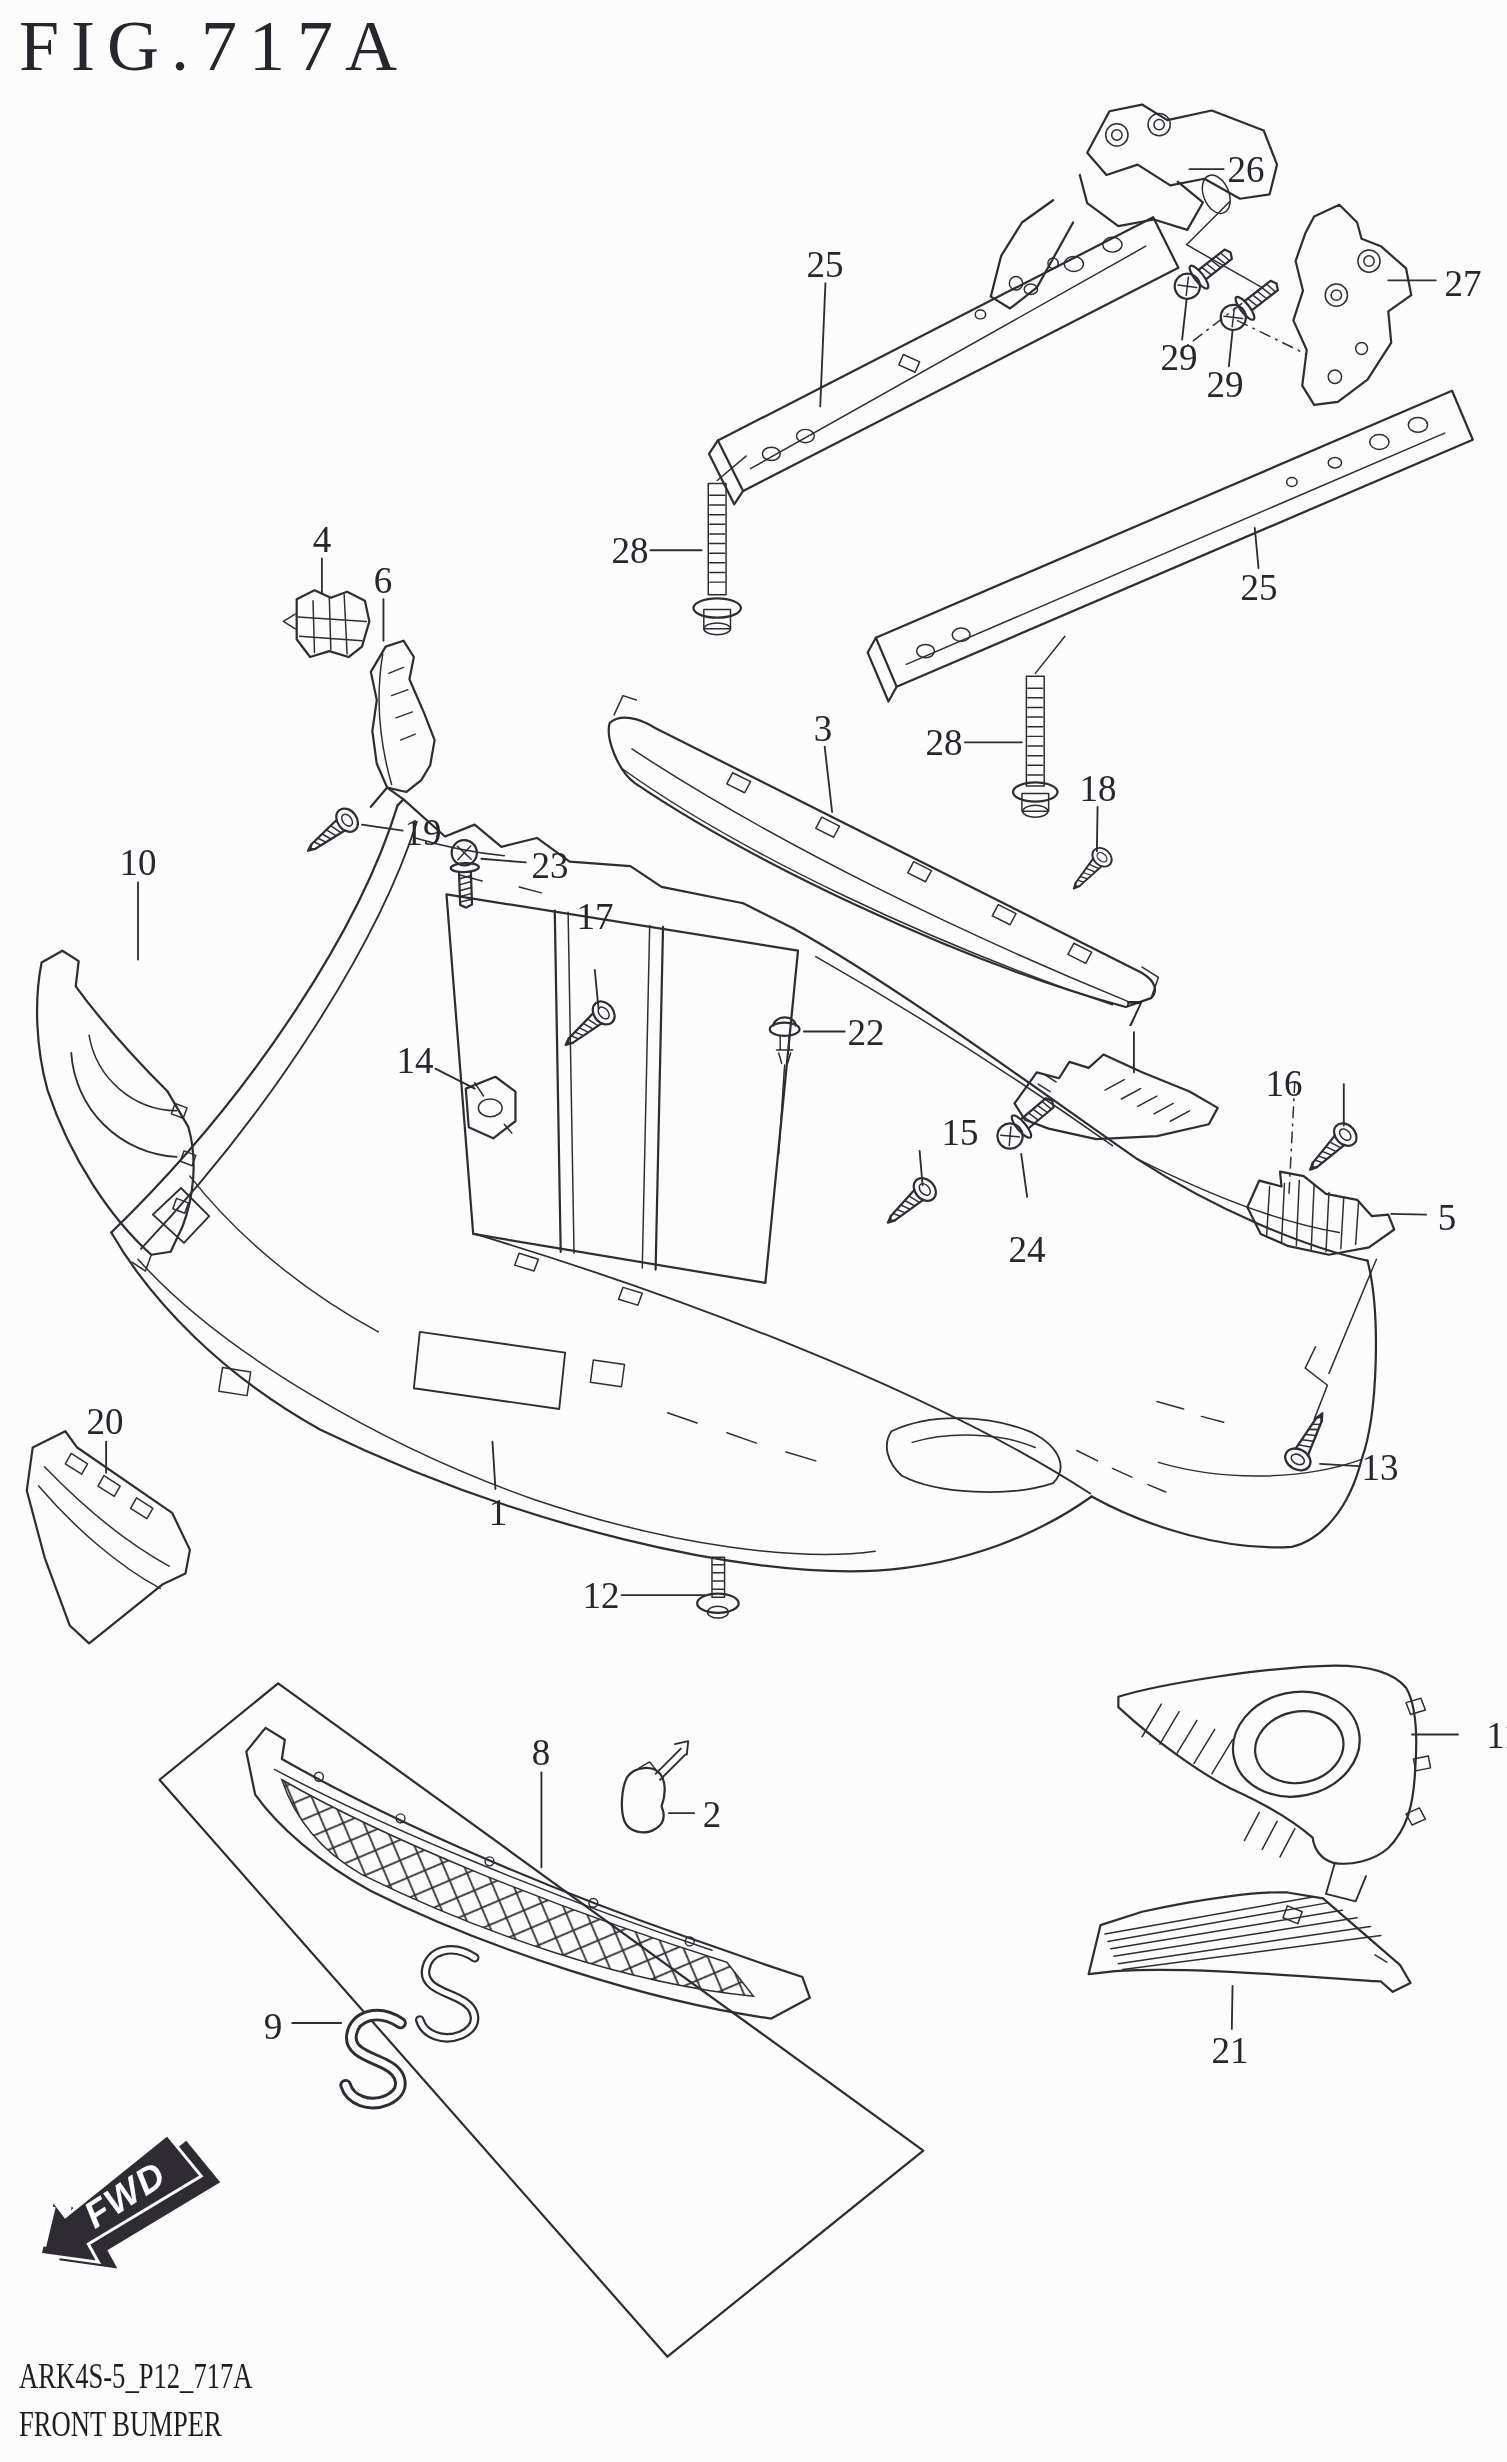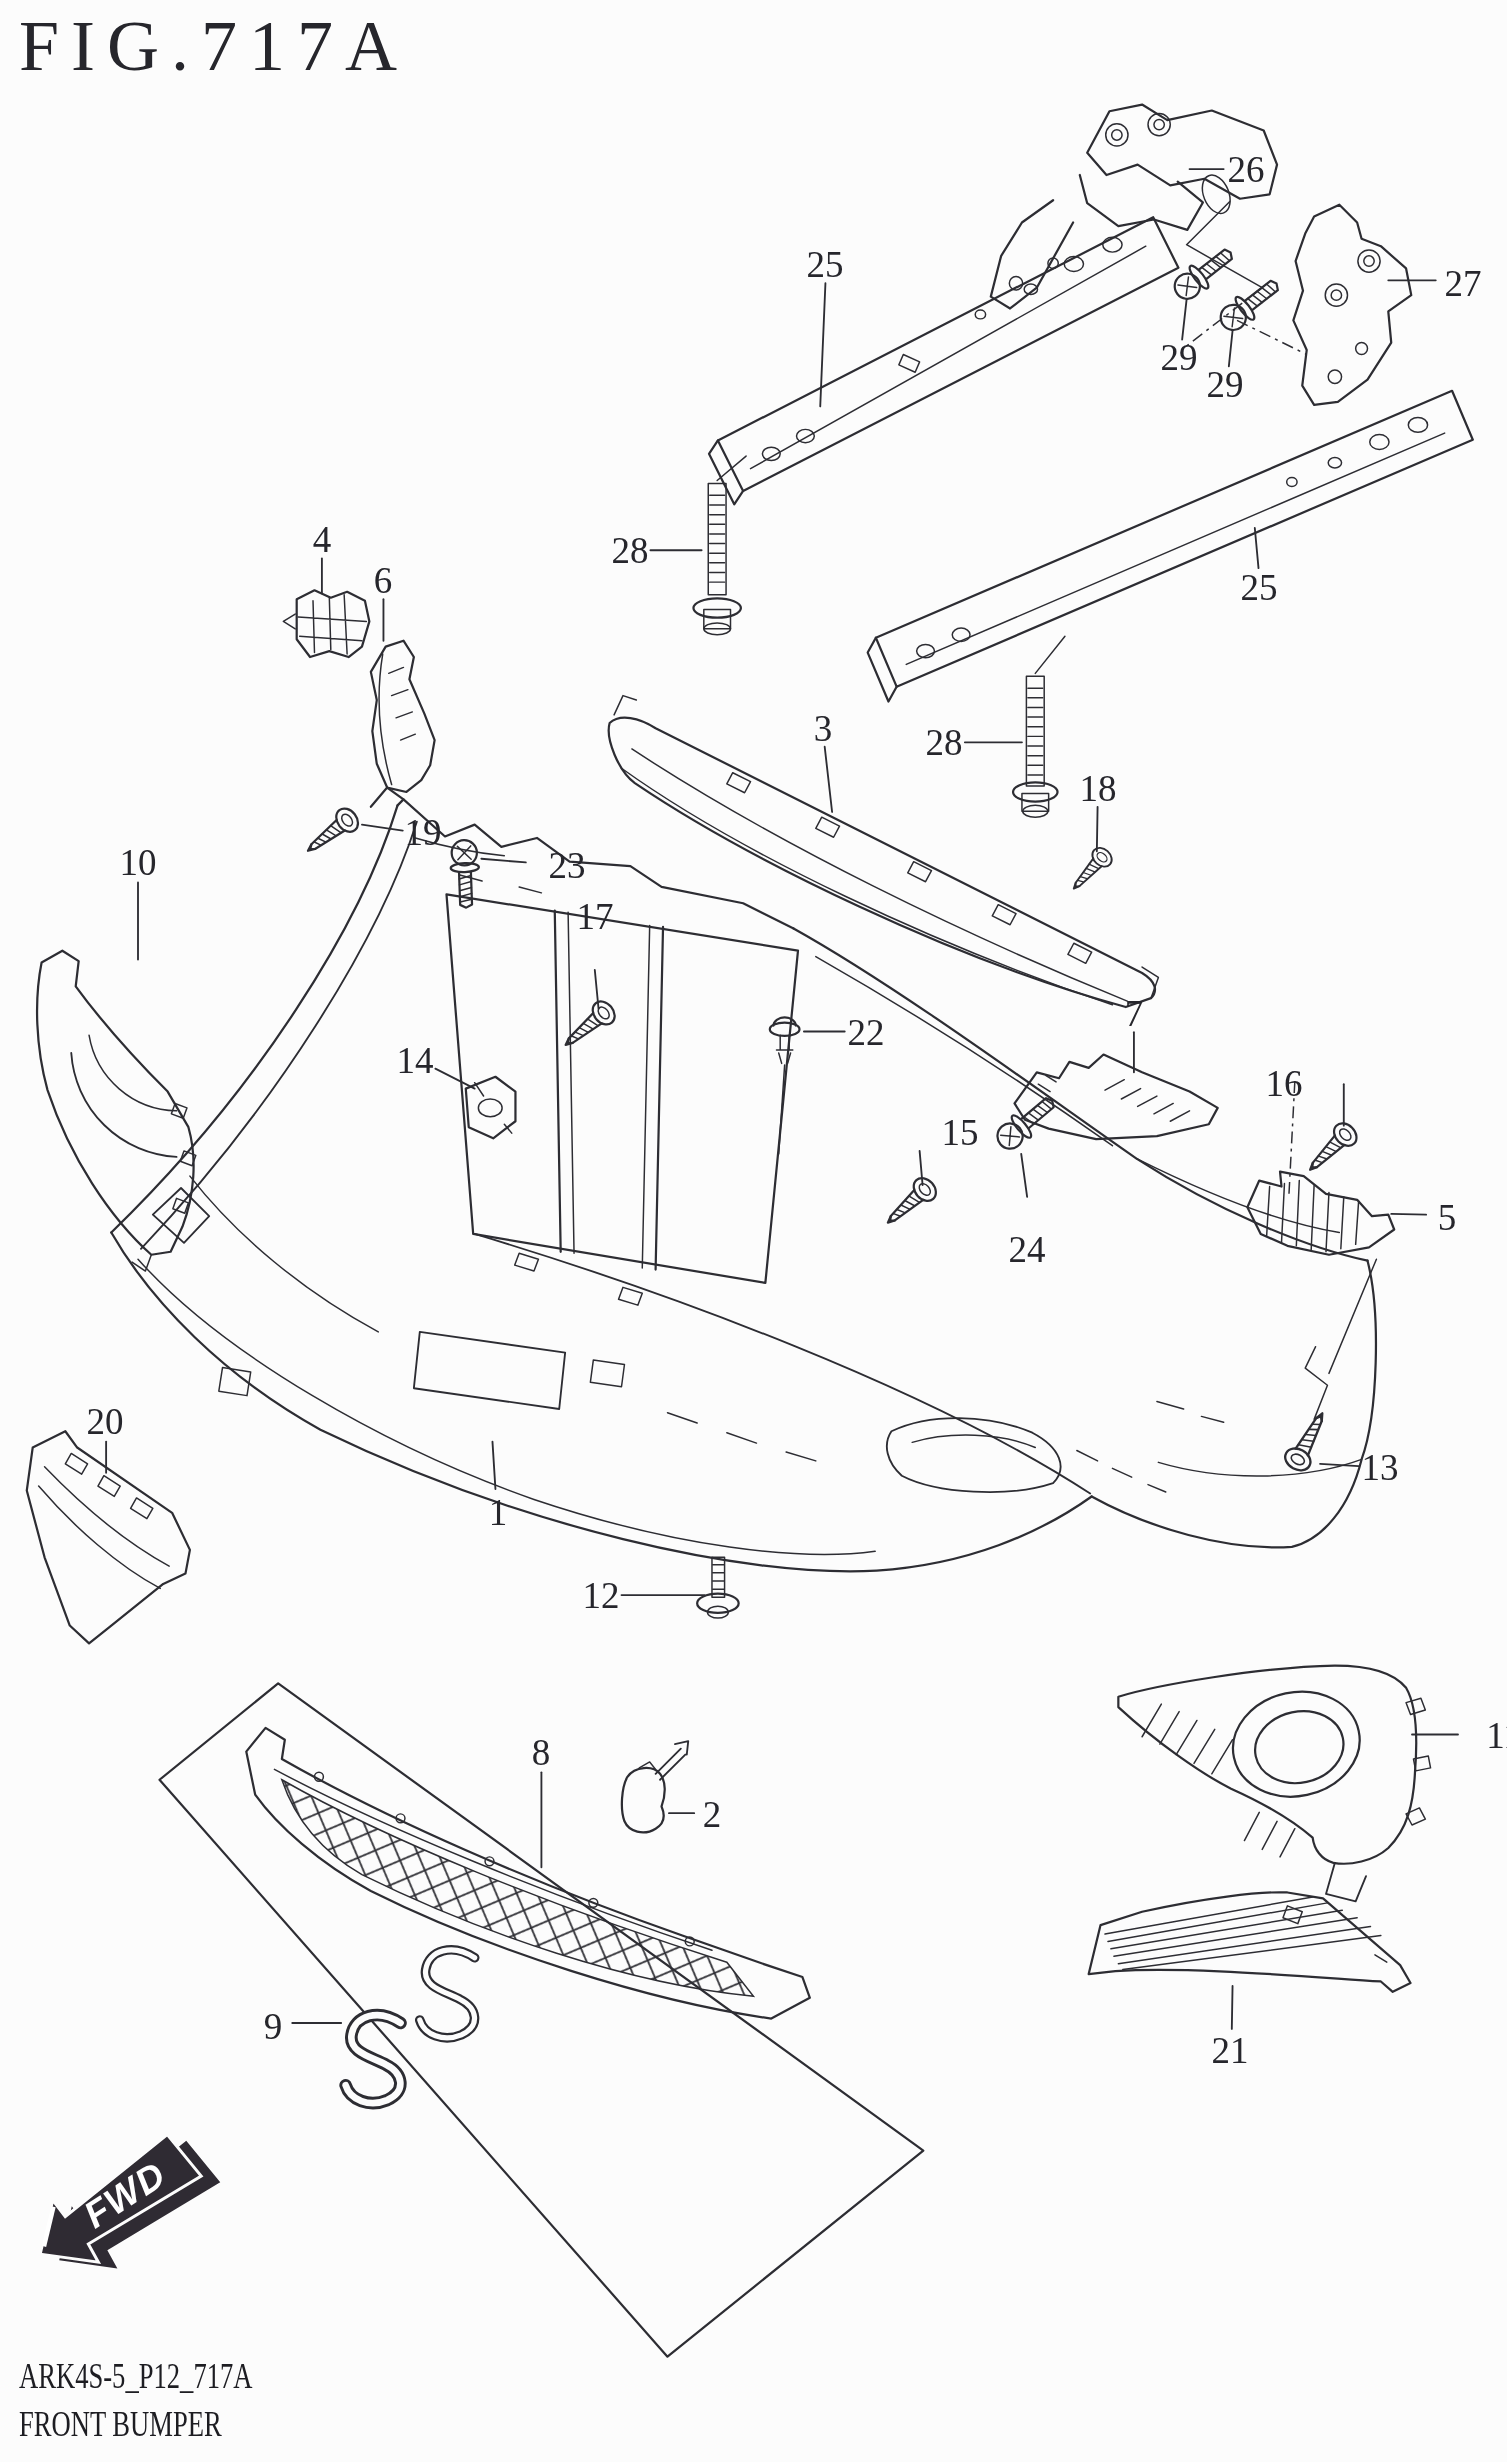--- a/index.html
+++ b/index.html
@@ -330,21 +330,21 @@
       <div class="callout" style="left: 1225px; top: 384px;">29</div>
       <div class="callout" style="left: 322px; top: 539px;">4</div>
       <div class="callout" style="left: 383px; top: 580px;">6</div>
       <div class="callout" style="left: 630px; top: 550px;">28</div>
       <div class="callout" style="left: 1259px; top: 587px;">25</div>
       <div class="callout" style="left: 823px; top: 728px;">3</div>
       <div class="callout" style="left: 944px; top: 742px;">28</div>
       <div class="callout" style="left: 1098px; top: 788px;">18</div>
       <div class="callout" style="left: 138px; top: 862px;">10</div>
       <div class="callout" style="left: 423px; top: 832px;">19</div>
-      <div class="callout" style="left: 567px; top: 865px;">23</div>
+      <div class="callout" style="left: 550px; top: 865px;">23</div>
       <div class="callout" style="left: 595px; top: 916px; font-family: Liberation Serif, serif;">17</div>
       <div class="callout" style="left: 415px; top: 1060px;">14</div>
       <div class="callout" style="left: 866px; top: 1032px;">22</div>
       <div class="callout" style="left: 1134px; top: 1013px;">7</div>
       <div class="callout" style="left: 920px; top: 1132px; margin-left: 40px;">15</div>
       <div class="callout" style="left: 1027px; top: 1249px;">24</div>
       <div class="callout" style="left: 1284px; top: 1065px; margin-top: 18px;">16</div>
       <div class="callout" style="left: 1447px; top: 1217px;">5</div>
       <div class="callout" style="left: 105px; top: 1421px;">20</div>
       <div class="callout" style="left: 498px; top: 1512px;">1</div>

